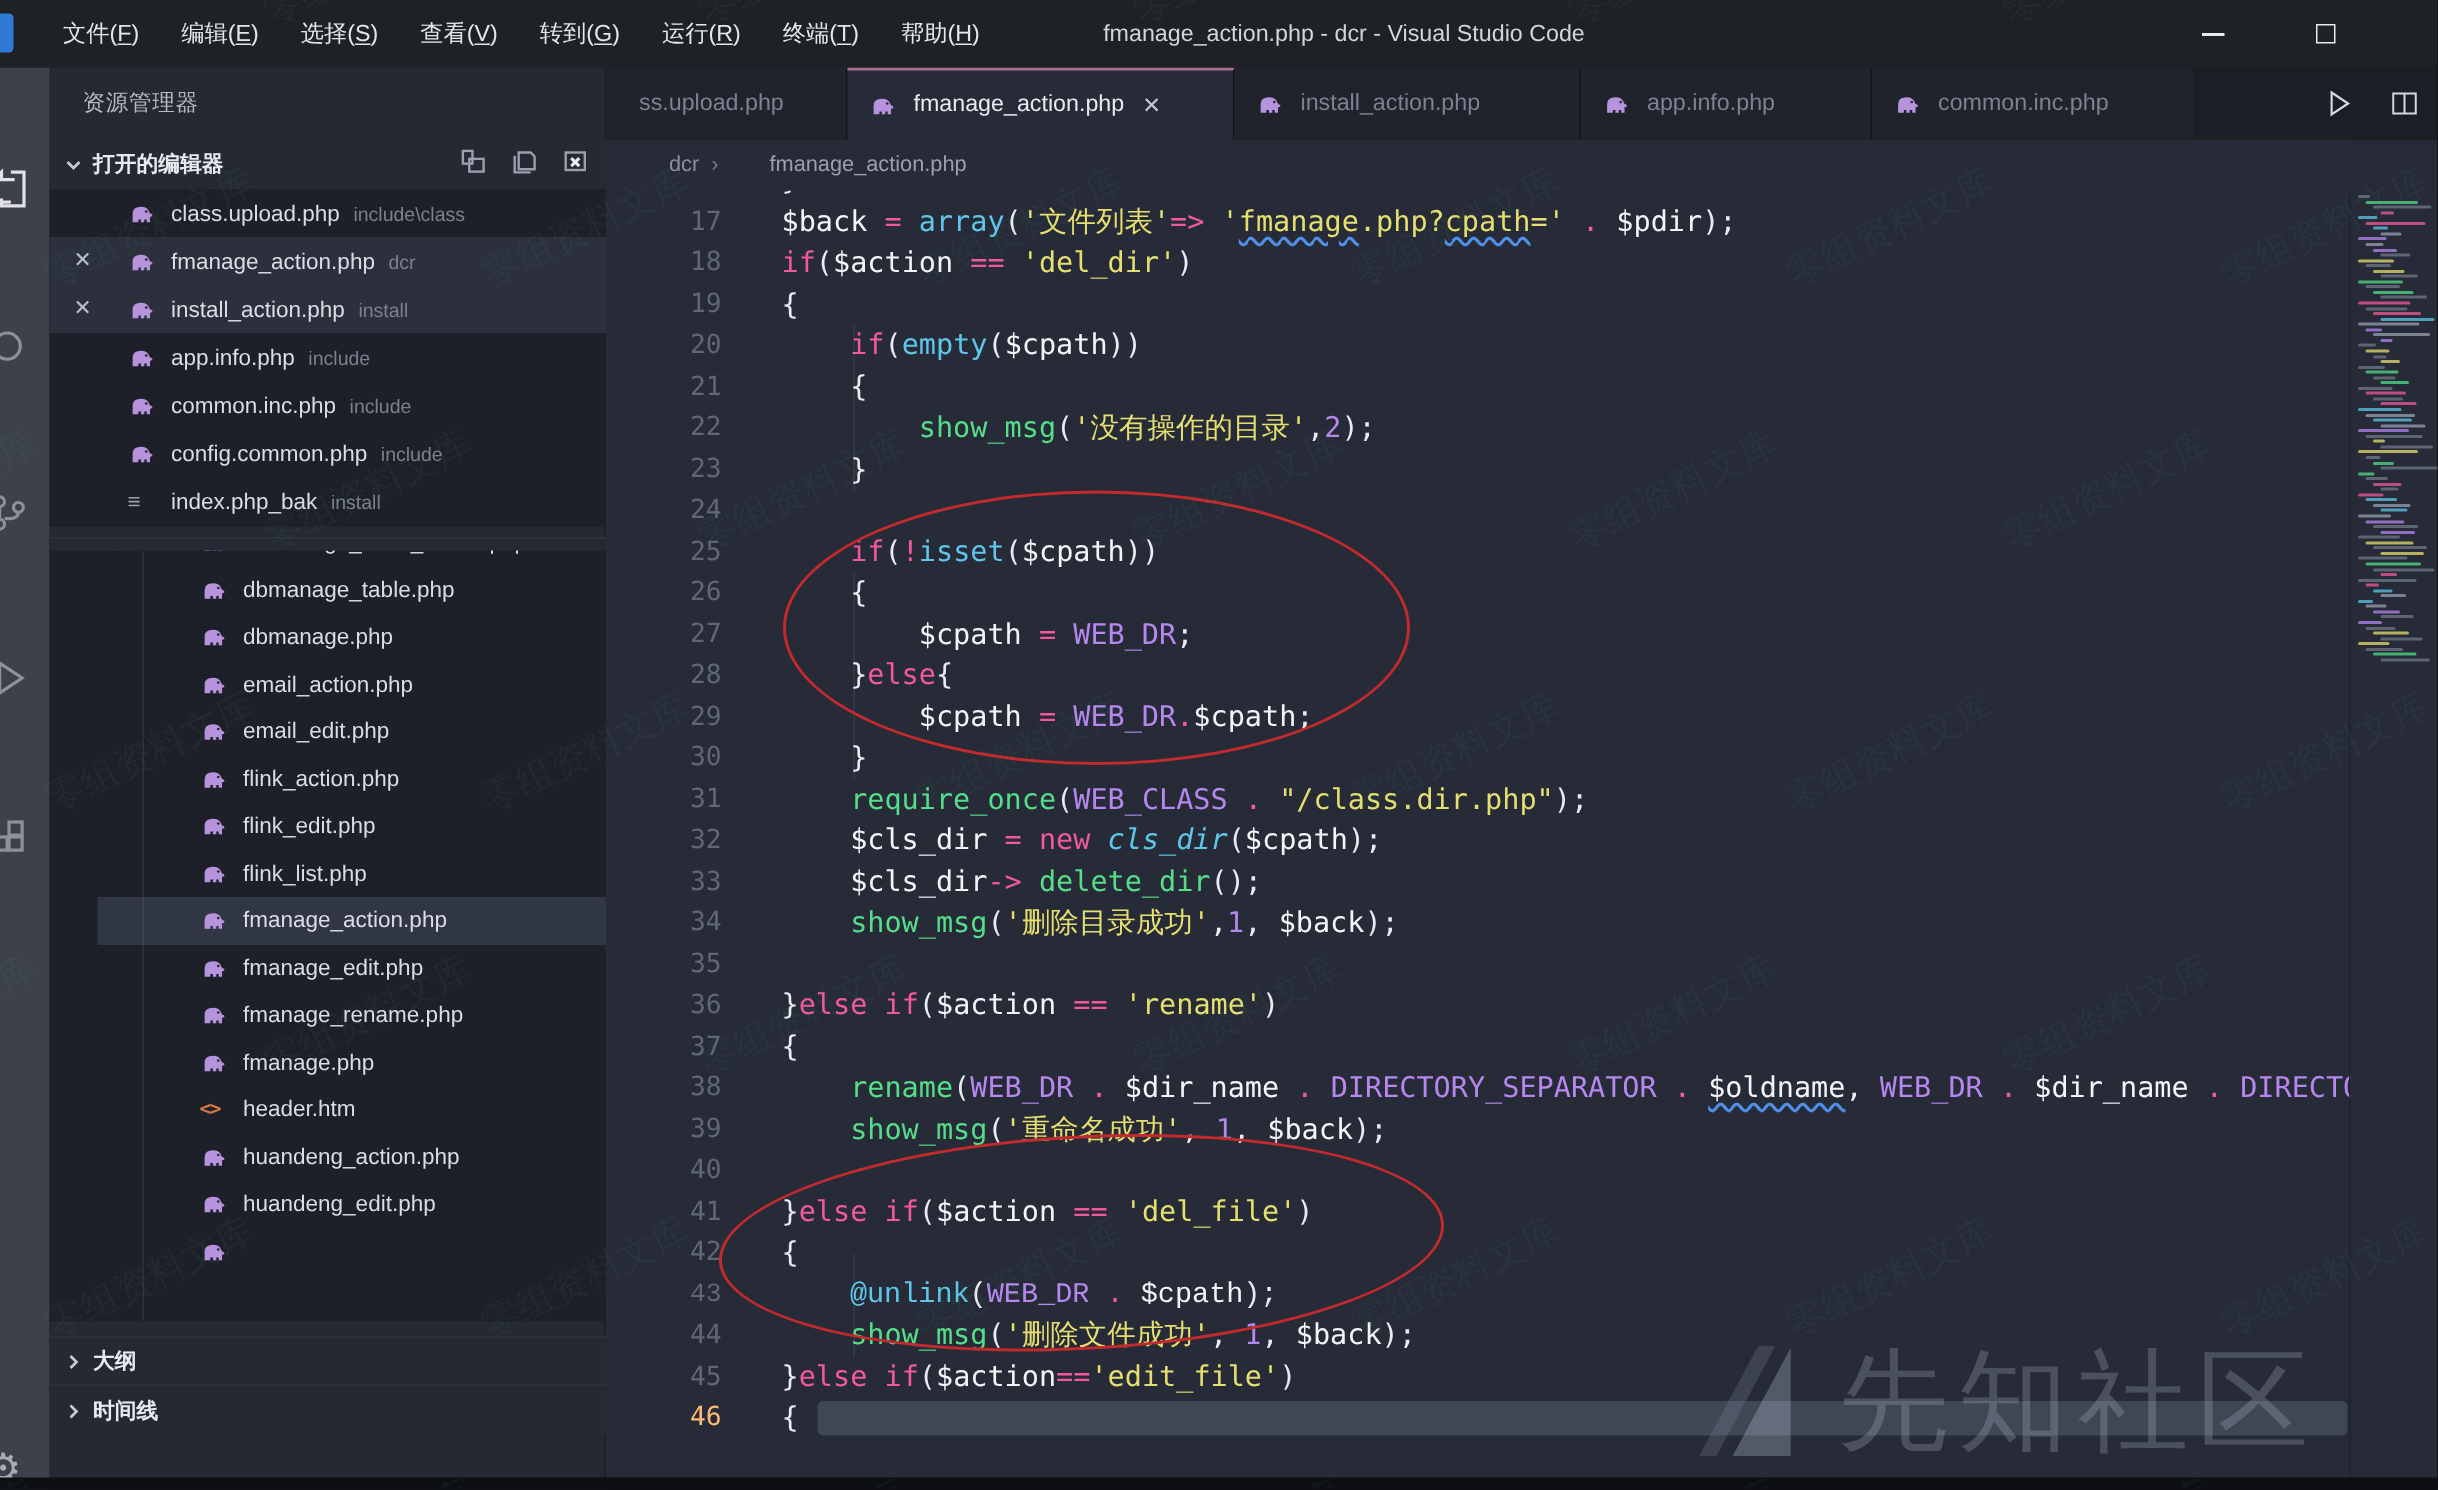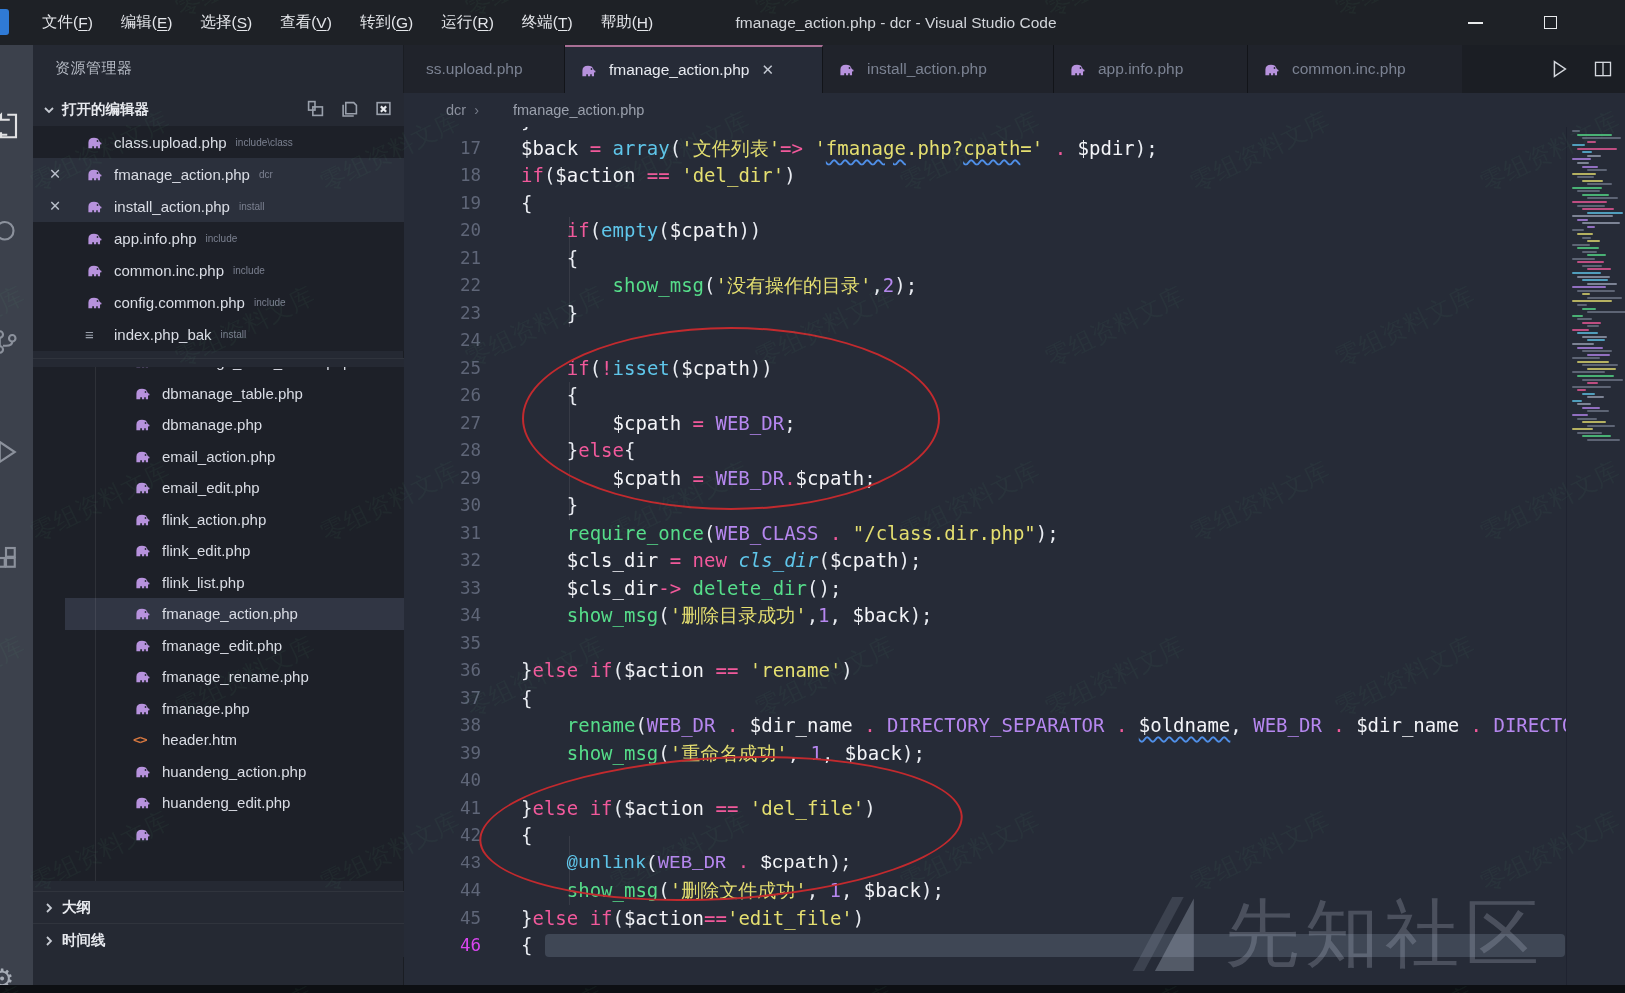--- a/index.html
+++ b/index.html
@@ -35,21 +35,21 @@
   #head-open { top:48px; height:33px; border-top:none; }
   #head-open .tools { position:absolute; right:12px; top:0; height:33px; display:flex; align-items:center; gap:17px; }
   .tool-ic svg { stroke:#9aa0ac; fill:none; stroke-width:1.5; }
   #openeditors { position:absolute; left:0; top:81px; width:371px; height:225px; background:#1d2028; }
   .oe-row { position:relative; height:32px; display:flex; align-items:center; }
   .oe-row.hl { background:#2b303c; }
   .oe-close { width:14px; margin-left:16px; color:#b9bfca; font-size:14.5px; line-height:14px; }
   .oe-spacer { width:14px; margin-left:16px; }
   .file-ic { width:22px; margin-left:22px; display:flex; align-items:center; }
   .fname { color:#dadde5; font-size:15px; margin-left:7px; white-space:nowrap; }
-  .fdesc { color:#7b8090; font-size:10px; margin-left:9px; white-space:nowrap; }
+  .fdesc { color:#7b8090; font-size:13px; margin-left:9px; white-space:nowrap; }
   .list-ic { color:#9aa0ac; font-size:15px; letter-spacing:-1px; }
   .html-ic { color:#d87840; font-size:13px; font-weight:700; letter-spacing:-1px; font-family:"DejaVu Sans Mono", monospace; }
   #head-dcr { top:313px; height:29px; border-bottom:1px solid #2c3039; }
   #dcrtree { position:absolute; left:0; top:322px; width:371px; height:514px; background:#1d2028; overflow:hidden;padding-left:32px; }
   #dcrtree .indent-line { position:absolute; left:62px; top:0; width:1px; height:100%; background:rgba(255,255,255,.08); }
   .tree-row { position:relative; height:31.5px; display:flex; align-items:center; }
   .tree-row.sel { background:#313644; }
   .tree-row .file-ic { margin-left:68px; }
   #tree-inner { position:relative; margin-top:-21px; }
   #head-outline { top:846px; height:32px; }
@@ -67,21 +67,21 @@
   #corner-dark { position:absolute; right:0; top:45px; width:57px; height:48px; background:#16181d; z-index:25; }
   
   #breadcrumb { position:absolute; left:404px; top:93px; width:1221px; height:34px; background:#262b37; display:flex; align-items:center; color:#8a8f9c; font-size:14.5px; z-index:10; }
   #breadcrumb .bc-sep { margin:0 8px; color:#767c89; }
   #breadcrumb .file-ic { margin-left:0; width:20px; }
   #breadcrumb .bc-file { margin-left:6px; color:#9aa0ac; }
   
   #code-viewport { position:absolute; left:404px; top:127px; width:1163px; height:858px; overflow:hidden; background:#262b37; }
   .code-row { position:absolute; left:0; width:100%; height:27.5px; display:flex; font-family:"DejaVu Sans Mono", monospace; font-size:19px; line-height:27.5px; }
   .ln { width:77px; text-align:right; color:#5f6678; font-size:17.5px; flex:none; }
-  .ln.cur { color:#d946ef; }
+  .ln.cur { color:#fdba74; }
   .lc { padding-left:40px; white-space:pre; flex:none; }
   .t-v { color:#f3f4f8;text-align:right; } .t-w { color:#e8ebf1; }
   .t-k { color:#f1599b; } .t-f { color:#56dd8a; }
   .t-c { color:#5fc6ea; } .t-ci { color:#5fc6ea; font-style:italic; }
   .t-s { color:#e5df70; } .t-n { color:#b687ef; }
   .squig { text-decoration:underline wavy #4f8fe8 1.5px; text-underline-offset:4px; }
   .guide { position:absolute; width:1px; background:rgba(255,255,255,.08); left:165px; }
   #sel46 { position:absolute; left:141px; width:1020px; height:23px; background:rgba(130,142,165,.28); border-radius:4px; }
   
   #minimap { position:absolute; right:3px; top:130px; width:52px; height:315px; z-index:12; }

